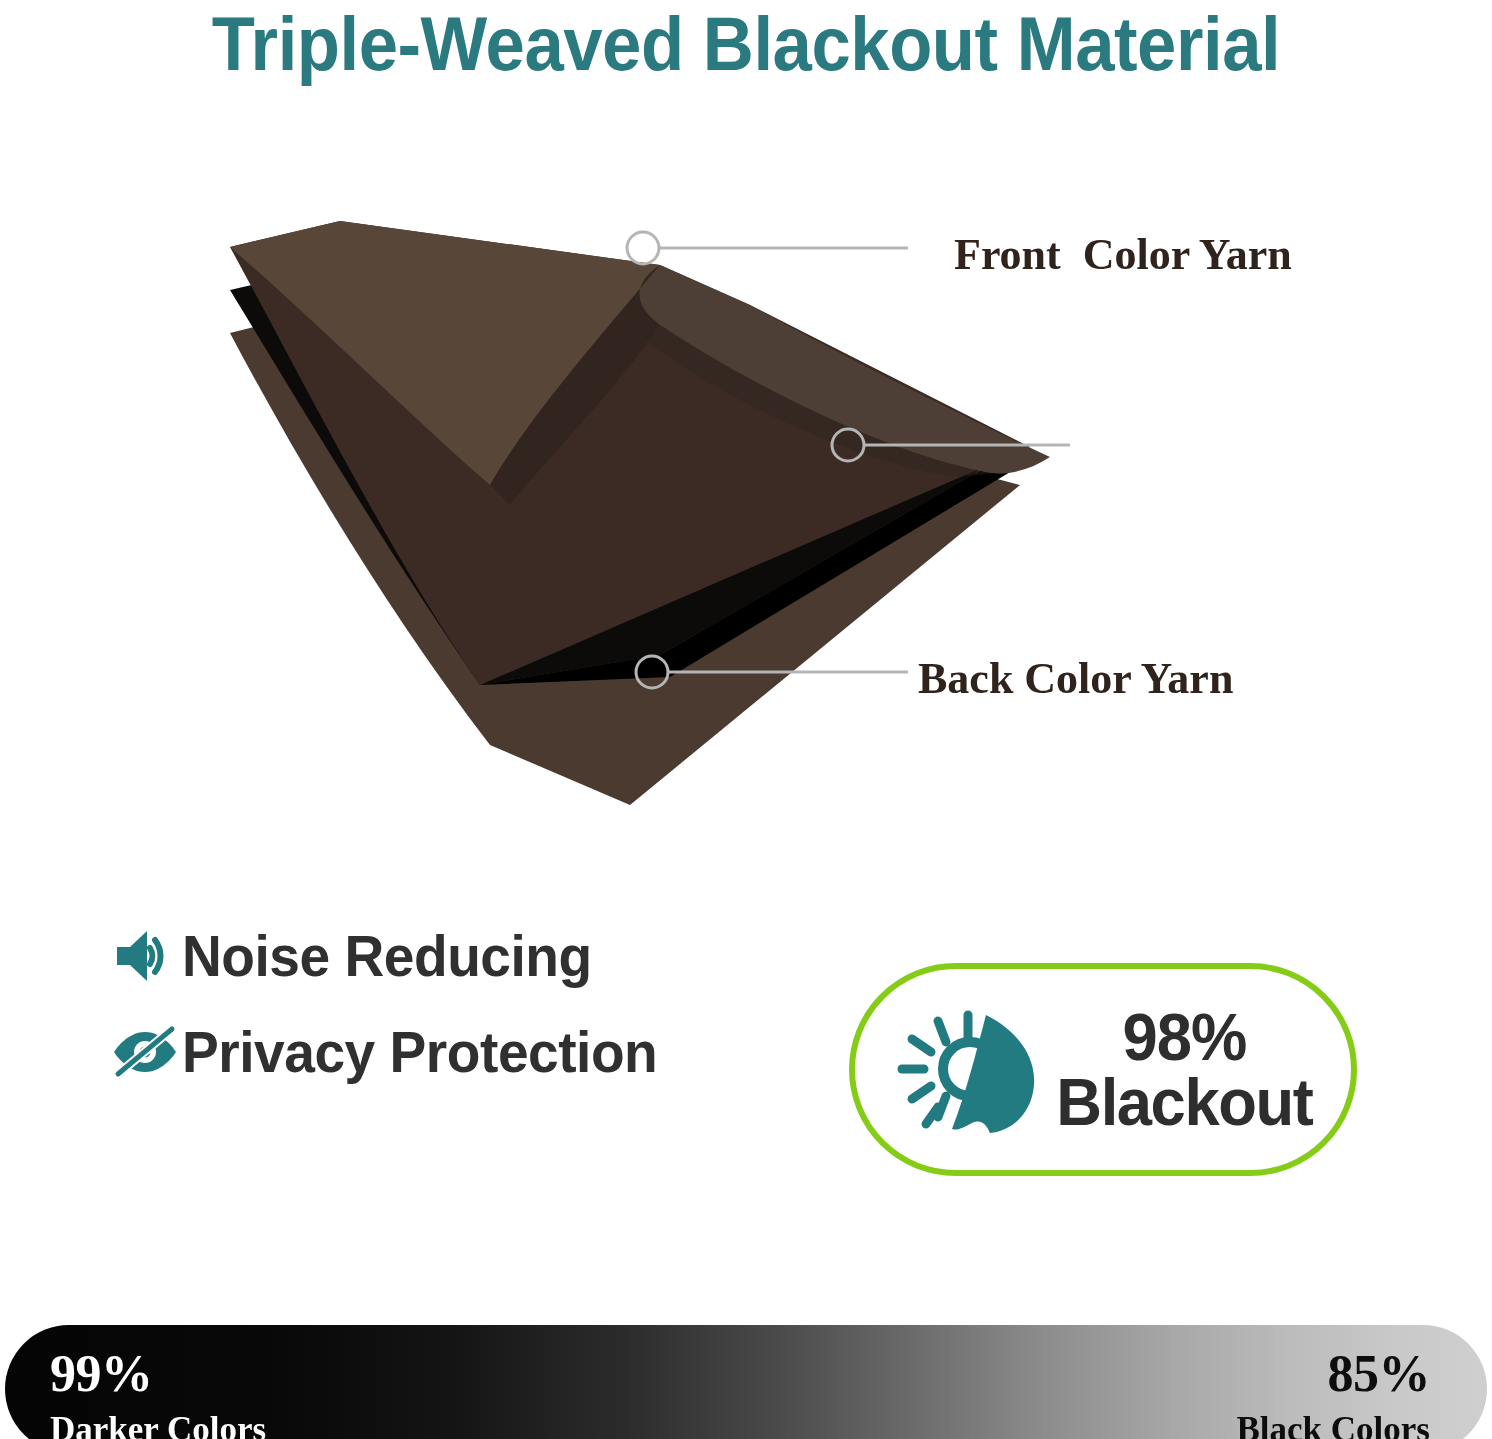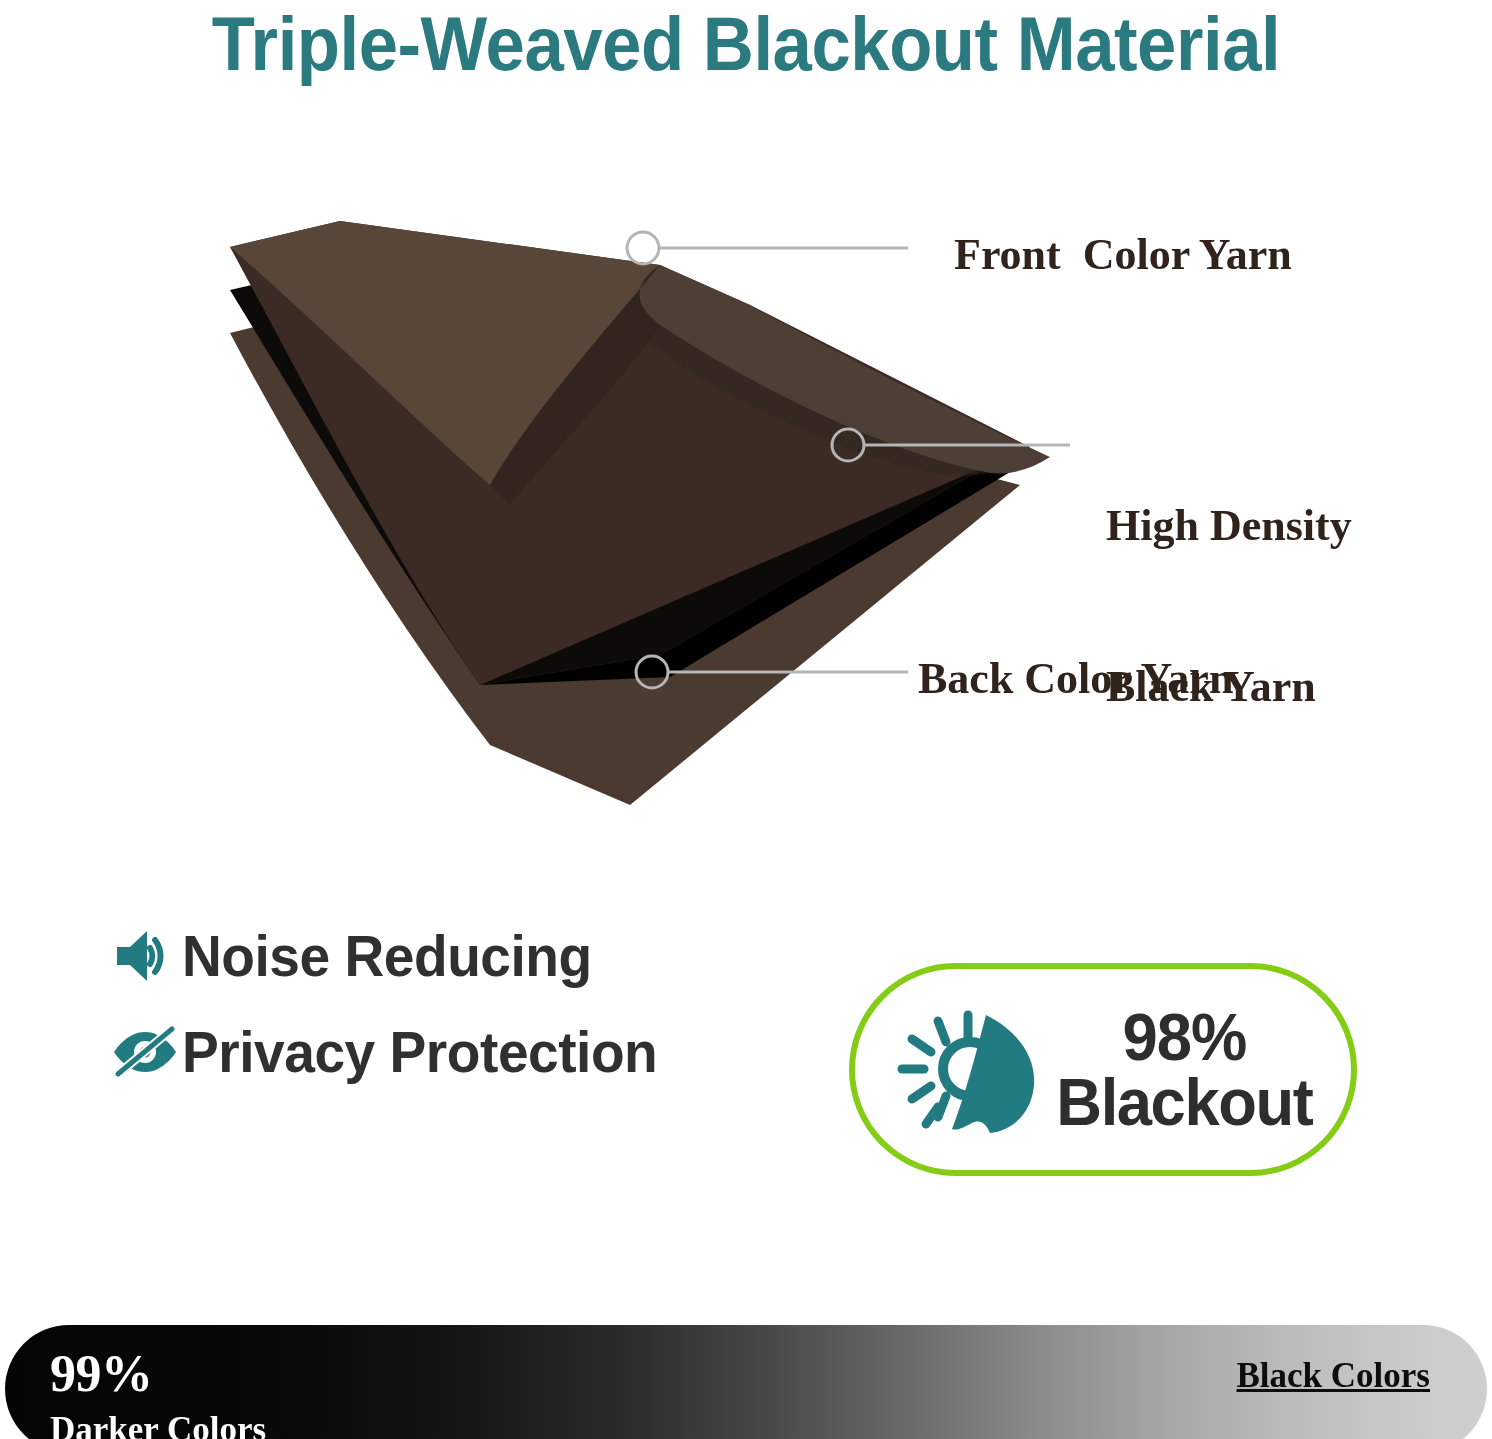--- a/index.html
+++ b/index.html
@@ -219,24 +219,20 @@
         <circle cx="658" cy="260" r="16"></circle>
         <line x1="675" y1="260" x2="910" y2="260"></line>
         <circle cx="462" cy="487" r="16"></circle>
         <line x1="479" y1="487" x2="718" y2="487"></line>
       </g>
     </svg>
   </div>
 
   <div class="lbl" id="lbl-front">Front  Color Yarn</div>
 
-  <div class="lbl" id="lbl-mid">
-    <div>High Density</div>
-    <div>Black Yarn</div>
-  </div>
 
   <div class="lbl" id="lbl-back">Back Color Yarn</div>
 
   <div id="features">
 
 
     <div class="feat">
       <span class="feat-icon">
         <svg width="64" height="60" viewBox="0 0 64 60" xmlns="http://www.w3.org/2000/svg">
           <path d="M4 21h13L34 5v50L17 39H4z" fill="#237b82"></path>
@@ -290,16 +286,17 @@
 
 
   <div id="gradient-bar"></div>
 
   <div class="bar-block" id="bar-left">
     <span class="bar-pct">99%</span>
     <span class="bar-sub">Darker Colors</span>
   </div>
 
   <div class="bar-block" id="bar-right">
+    <span class="bar-pct">85%</span>
     <span class="bar-sub">Black Colors</span>
   </div>
 
 </div>
 
 </body></html>

